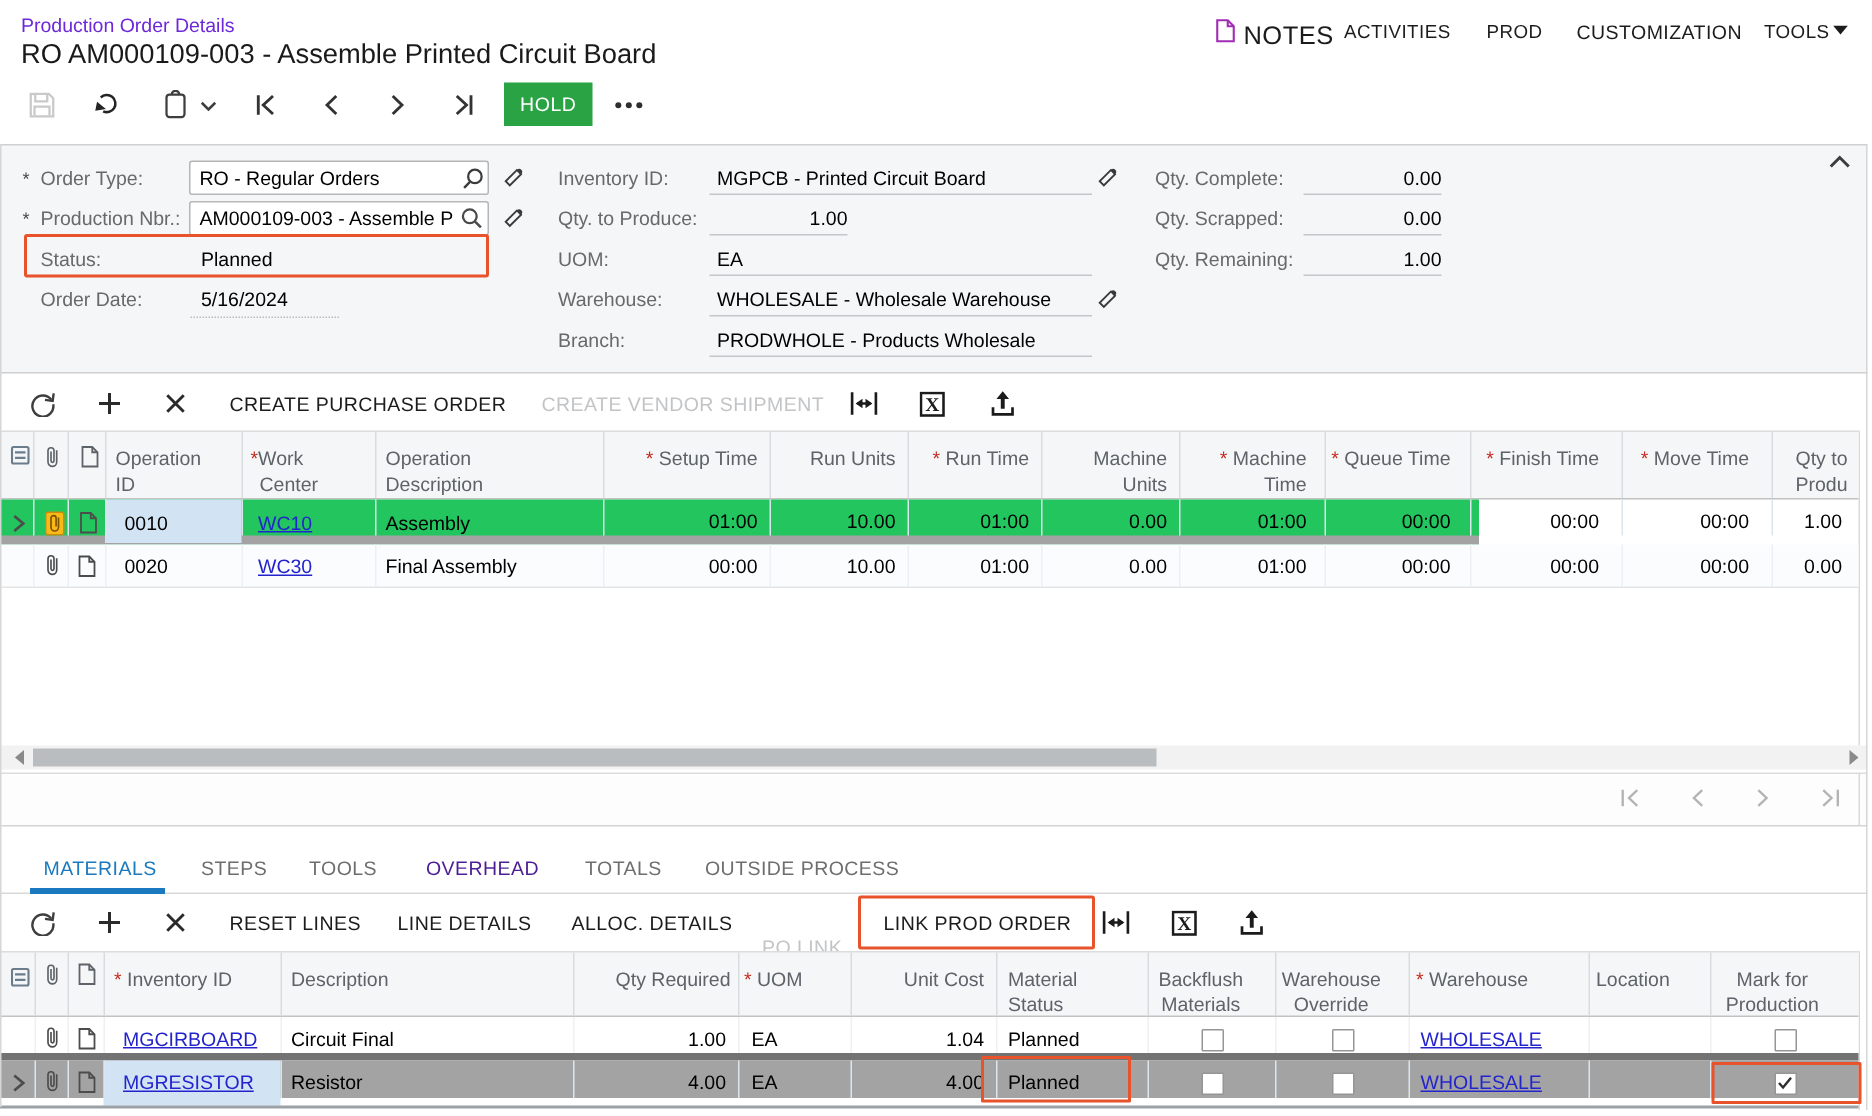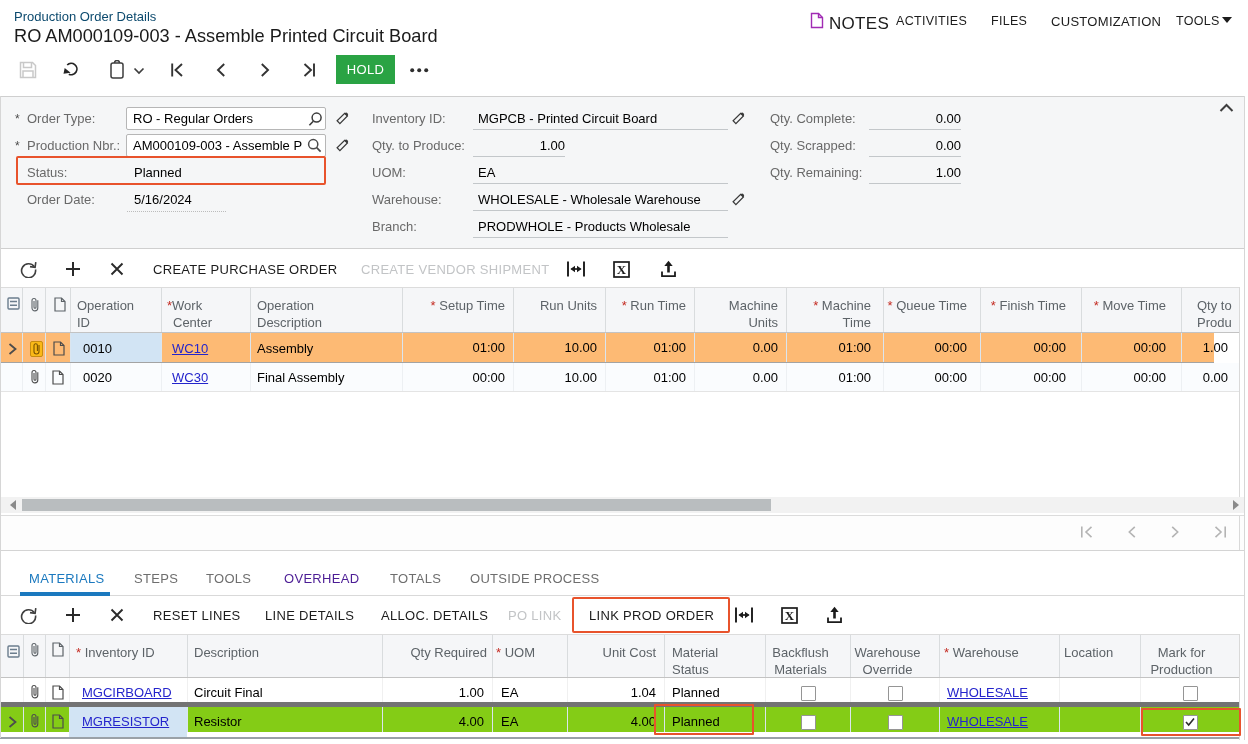--- a/index.html
+++ b/index.html
@@ -14,30 +14,30 @@
 .caps{letter-spacing:.3px;color:#1c1c1c}
 .dis{color:#c2c4c6}
 .ul{border-bottom:1px solid #c3c7ca}
 .vline{position:absolute;width:1px;background:#d9dcde;top:0;bottom:0}
 .cbx{position:absolute;width:13px;height:13px;background:#fff;border:1px solid #959595;border-radius:1px}
 .ann{position:absolute;border:2.5px solid #e8532c;border-radius:2px;box-sizing:border-box}
 .pencil,.mag{position:absolute}
 </style></head>
 <body>
 
-<div class="ab f13" style="left:14px;top:9px;color:#0c4a6e">Production Order Details</div>
+<div class="ab f13" style="left:14px;top:9px;color:#6d28d9">Production Order Details</div>
 <div class="ab" style="left:14px;top:26px;font-size:18.2px;color:#1a1a1a;white-space:nowrap">RO AM000109-003 - Assemble Printed Circuit Board</div>
 
 <svg class="ab" style="left:810px;top:12px" width="14" height="17" viewBox="0 0 14 17">
     <path d="M1.5 1.5 h7 l4 4 v10 h-11 z" fill="none" stroke="#a12cb4" stroke-width="1.4"></path>
     <path d="M8.5 1.5 v4 h4" fill="none" stroke="#a12cb4" stroke-width="1.4"></path>
   </svg>
 <div class="ab caps" style="font-size:17px;left:829px;top:14px">NOTES</div>
 <div class="ab caps" style="font-size:12.5px;left:896px;top:14px">ACTIVITIES</div>
-<div class="ab caps" style="font-size:12.5px;left:991px;top:14px">FILES</div>
+<div class="ab caps" style="font-size:12.5px;left:991px;top:14px">PROD</div>
 <div class="ab caps" style="font-size:13px;left:1051px;top:14px">CUSTOMIZATION</div>
 <div class="ab caps" style="font-size:12.5px;left:1176px;top:14px">TOOLS</div>
 <svg class="ab" style="left:1222px;top:17px" width="10" height="7" viewBox="0 0 10 7">
     <path d="M0 0 L10 0 L5 6 Z" fill="#1c1c1c"></path>
   </svg>
 
 <svg class="ab" style="left:19px;top:61px" width="18" height="18" viewBox="0 0 18 18">
     <path d="M1.5 1.5 h12 l3 3 v12 h-15 z" fill="none" stroke="#c9c9c9" stroke-width="1.5"></path>
     <path d="M4.5 1.5 v5 h8 v-5 M4 16 v-6 h10 v6" fill="none" stroke="#c9c9c9" stroke-width="1.5"></path>
   </svg>
@@ -205,21 +205,21 @@
   <div class="ab f13 ghd r" style="left:514px;top:9px;width:83px">Run Units</div>
   <div class="ab f13 ghd r" style="left:606px;top:9px;width:80px"><span class="star">*</span> Run Time</div>
   <div class="ab f13 ghd r" style="left:695px;top:9px;width:83px">Machine<br>Units</div>
   <div class="ab f13 ghd r" style="left:787px;top:9px;width:84px"><span class="star">*</span> Machine<br>Time</div>
   <div class="ab f13 ghd r" style="left:884px;top:9px;width:83px"><span class="star">*</span> Queue Time</div>
   <div class="ab f13 ghd r" style="left:981px;top:9px;width:85px"><span class="star">*</span> Finish Time</div>
   <div class="ab f13 ghd r" style="left:1082px;top:9px;width:84px"><span class="star">*</span> Move Time</div>
   <div class="ab f13 ghd" style="left:1197px;top:9px">Qty to<br>Produ</div>
  </div>
 
- <div class="ab" style="left:0;top:46px;width:1214px;height:30px;background:#fdba74;border-bottom:1px solid #a3a3a3;box-sizing:border-box">
+ <div class="ab" style="left:0;top:46px;width:986px;height:30px;background:#22c55e;border-bottom:6px solid #a3a3a3;box-sizing:border-box">
   <div class="ab" style="left:70px;top:0;width:91px;height:29px;background:#d2e4f4"></div>
       <div class="ab" style="left:22px;top:0;width:1px;height:100%;background:#dbe5ee"></div>
       <div class="ab" style="left:45px;top:0;width:1px;height:100%;background:#dbe5ee"></div>
       <div class="ab" style="left:70px;top:0;width:1px;height:100%;background:#dbe5ee"></div>
       <div class="ab" style="left:161px;top:0;width:1px;height:100%;background:#dbe5ee"></div>
       <div class="ab" style="left:250px;top:0;width:1px;height:100%;background:#dbe5ee"></div>
       <div class="ab" style="left:402px;top:0;width:1px;height:100%;background:#dbe5ee"></div>
       <div class="ab" style="left:513px;top:0;width:1px;height:100%;background:#dbe5ee"></div>
       <div class="ab" style="left:605px;top:0;width:1px;height:100%;background:#dbe5ee"></div>
       <div class="ab" style="left:694px;top:0;width:1px;height:100%;background:#dbe5ee"></div>
@@ -329,21 +329,21 @@
   </svg>
 <svg class="ab" style="left:65px;top:607px" width="16" height="16" viewBox="0 0 16 16">
     <path d="M8 1 V15 M1 8 H15" stroke="#2a2a2a" stroke-width="2"></path>
   </svg>
 <svg class="ab" style="left:110px;top:608px" width="14" height="14" viewBox="0 0 14 14">
     <path d="M1.5 1.5 L12.5 12.5 M12.5 1.5 L1.5 12.5" stroke="#2a2a2a" stroke-width="1.9"></path>
   </svg>
 <div class="ab f13 caps" style="left:153px;top:608px">RESET LINES</div>
 <div class="ab f13 caps" style="left:265px;top:608px">LINE DETAILS</div>
 <div class="ab f13 caps" style="left:381px;top:608px">ALLOC. DETAILS</div>
-<div class="ab f13 caps dis" style="left:508px;top:608px">PO LINK</div>
+<div class="ab f13 caps dis" style="left:508px;top:624px">PO LINK</div>
 <div class="ab f13 caps" style="left:589px;top:608px">LINK PROD ORDER</div>
 <div class="ann" style="left:572px;top:597px;width:158px;height:36px"></div>
 <svg class="ab" style="left:735px;top:607px" width="18" height="16" viewBox="0 0 18 16">
     <path d="M1 0.5 V15.5 M17 0.5 V15.5" stroke="#1b1b1b" stroke-width="1.9"></path>
     <path d="M4.5 8 H13.5" stroke="#1b1b1b" stroke-width="1.7"></path>
     <path d="M8 4.8 L3.4 8 L8 11.2 Z M10 4.8 L14.6 8 L10 11.2 Z" fill="#1b1b1b"></path>
   </svg>
 <svg class="ab" style="left:781px;top:607px" width="17" height="17" viewBox="0 0 17 17">
     <rect x="1" y="1" width="15" height="15" fill="#fff" stroke="#1b1b1b" stroke-width="1.7"></rect>
     <text x="8.5" y="13.2" font-family="Liberation Serif,serif" font-size="13" font-weight="bold" fill="#1b1b1b" text-anchor="middle">X</text>
@@ -420,21 +420,21 @@
   <div class="ab f13 r" style="left:383px;top:7px;width:101px">1.00</div>
   <div class="ab f13" style="left:501px;top:7px">EA</div>
   <div class="ab f13 r" style="left:568px;top:7px;width:88px">1.04</div>
   <div class="ab f13" style="left:672px;top:7px">Planned</div>
   <div class="cbx" style="left:801px;top:8px"></div>
   <div class="cbx" style="left:888px;top:8px"></div>
   <div class="ab f13 lnk" style="left:947px;top:7px">WHOLESALE</div>
   <div class="cbx" style="left:1183px;top:8px"></div>
  </div>
 
- <div class="ab" style="left:0;top:73px;width:1239px;height:25px;background:#84cc16;box-sizing:border-box">
+ <div class="ab" style="left:0;top:73px;width:1239px;height:25px;background:#a3a3a3;box-sizing:border-box">
   <div class="ab" style="left:69px;top:0;width:118px;height:30px;background:#d2e4f4"></div>
       <div class="ab" style="left:23px;top:0;width:1px;height:100%;background:#dbe5ee"></div>
       <div class="ab" style="left:45px;top:0;width:1px;height:100%;background:#dbe5ee"></div>
       <div class="ab" style="left:69px;top:0;width:1px;height:100%;background:#dbe5ee"></div>
       <div class="ab" style="left:187px;top:0;width:1px;height:100%;background:#dbe5ee"></div>
       <div class="ab" style="left:382px;top:0;width:1px;height:100%;background:#dbe5ee"></div>
       <div class="ab" style="left:492px;top:0;width:1px;height:100%;background:#dbe5ee"></div>
       <div class="ab" style="left:567px;top:0;width:1px;height:100%;background:#dbe5ee"></div>
       <div class="ab" style="left:664px;top:0;width:1px;height:100%;background:#dbe5ee"></div>
       <div class="ab" style="left:765px;top:0;width:1px;height:100%;background:#dbe5ee"></div>

